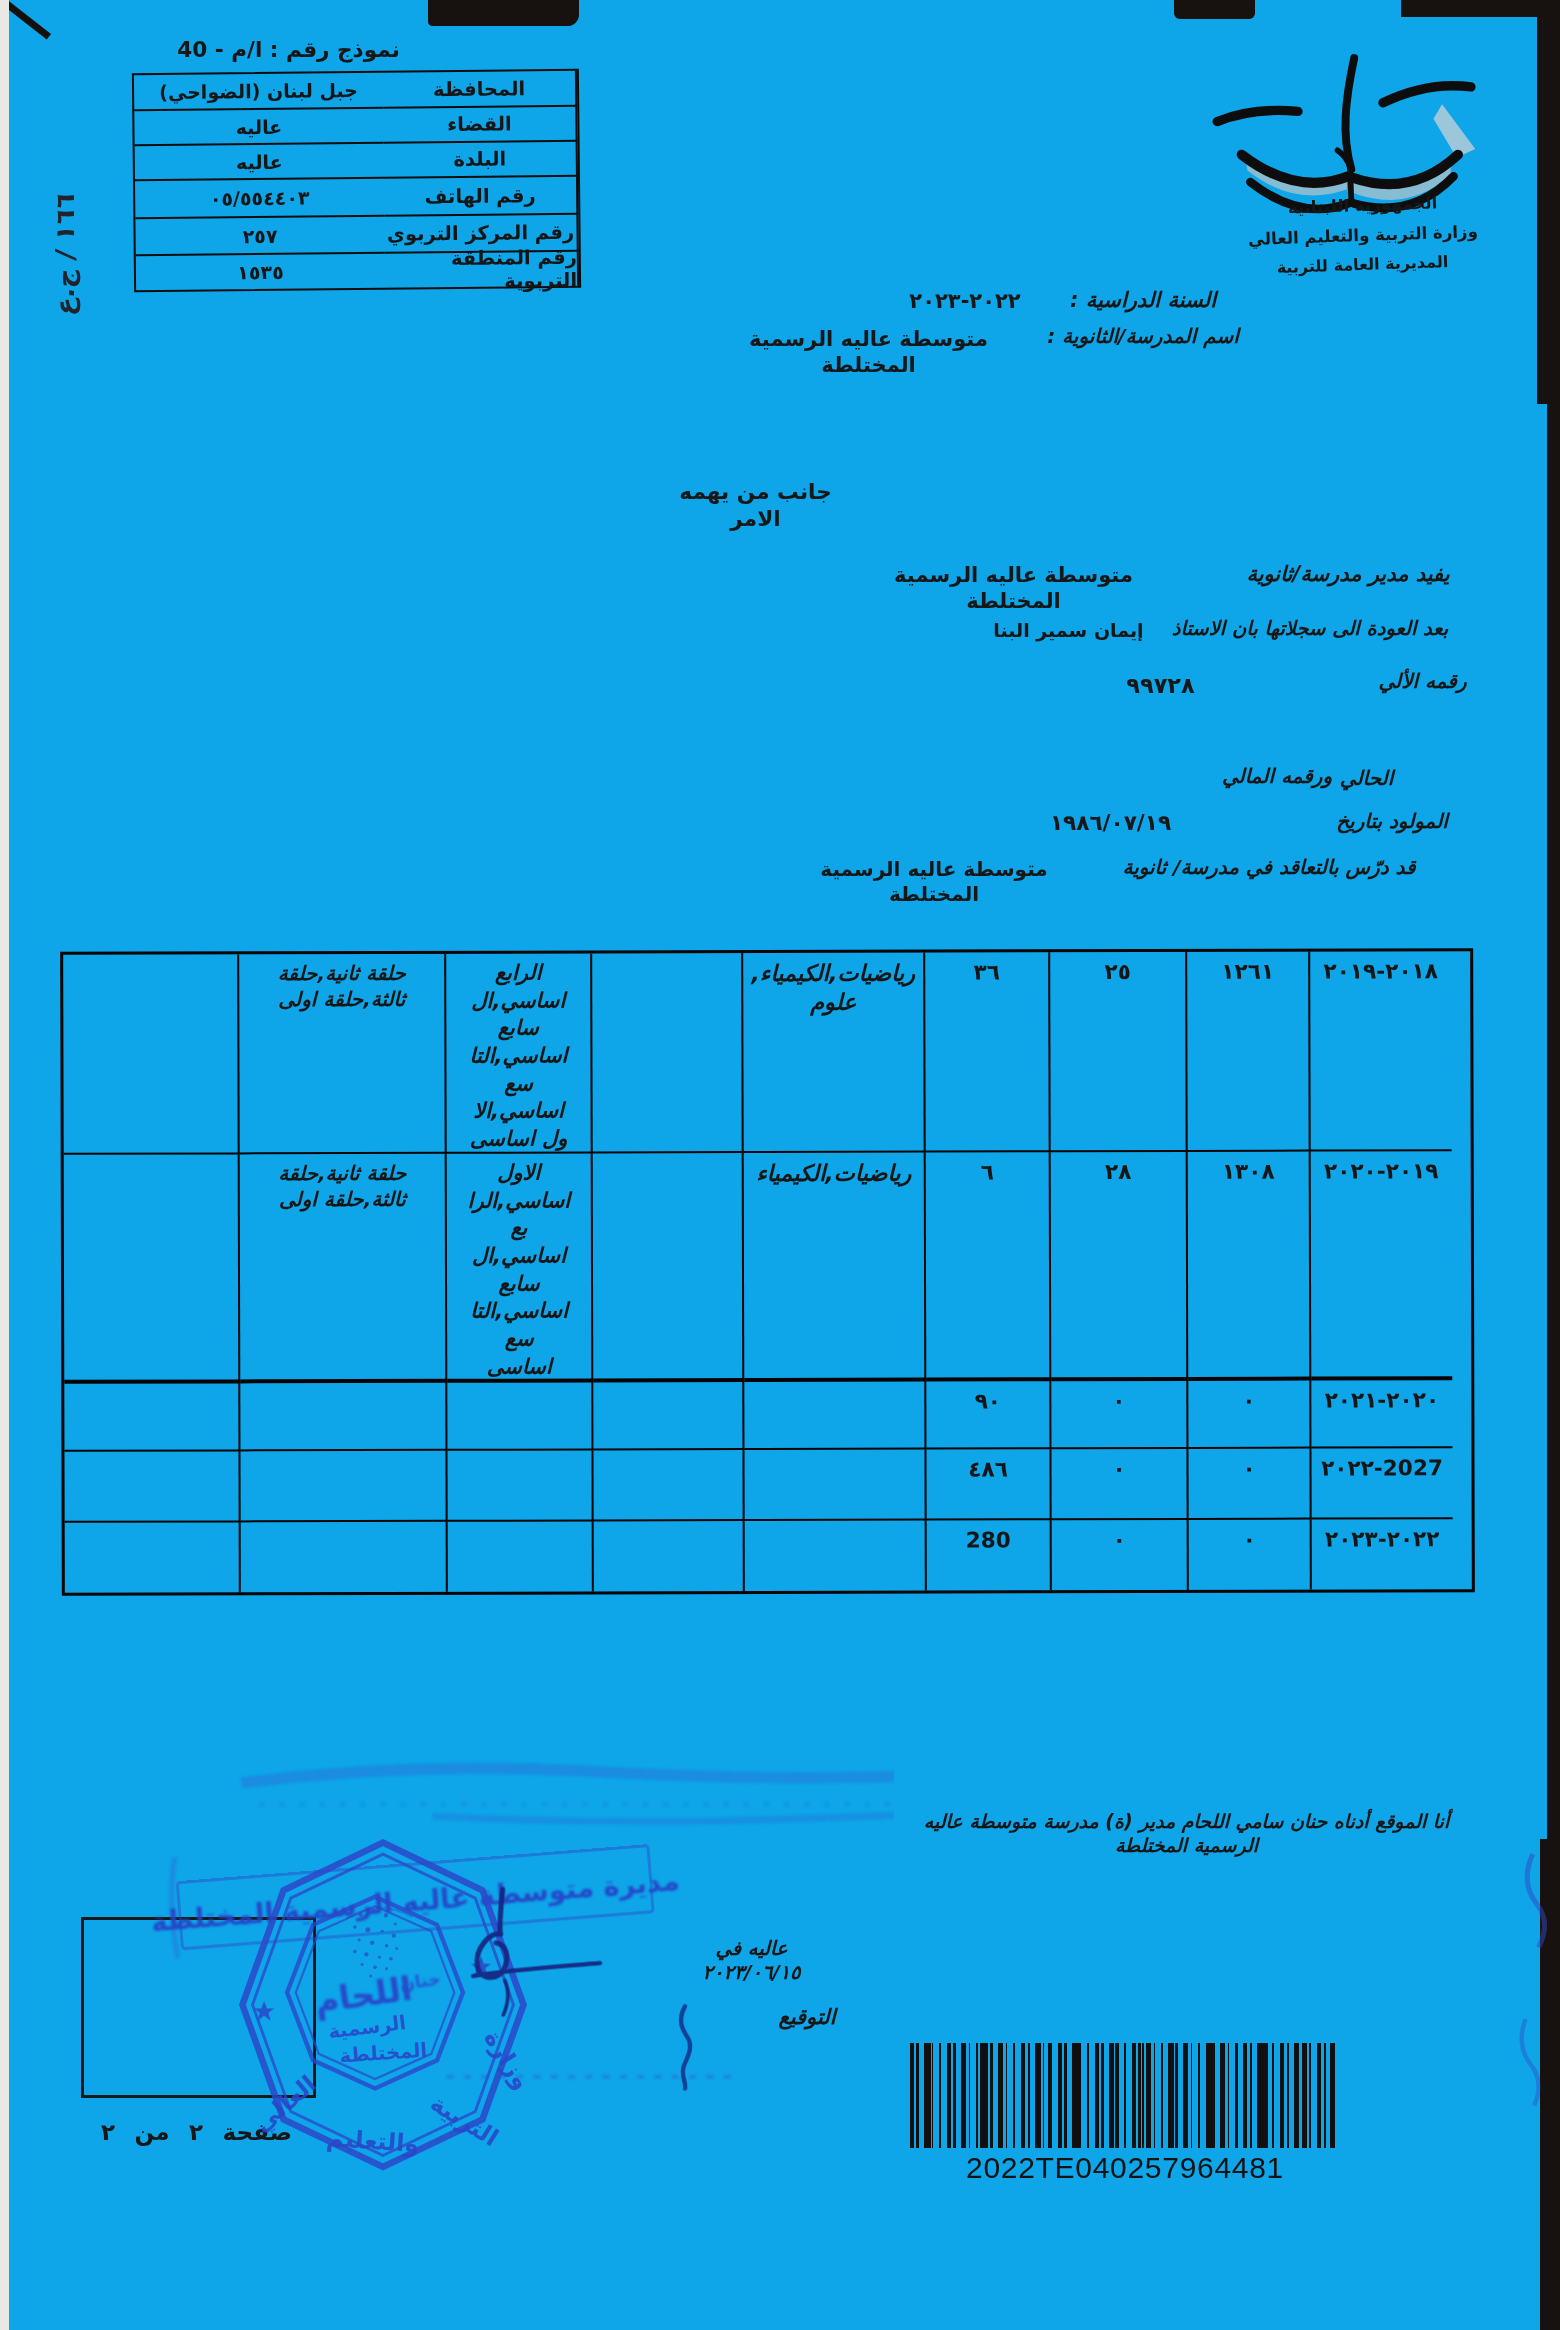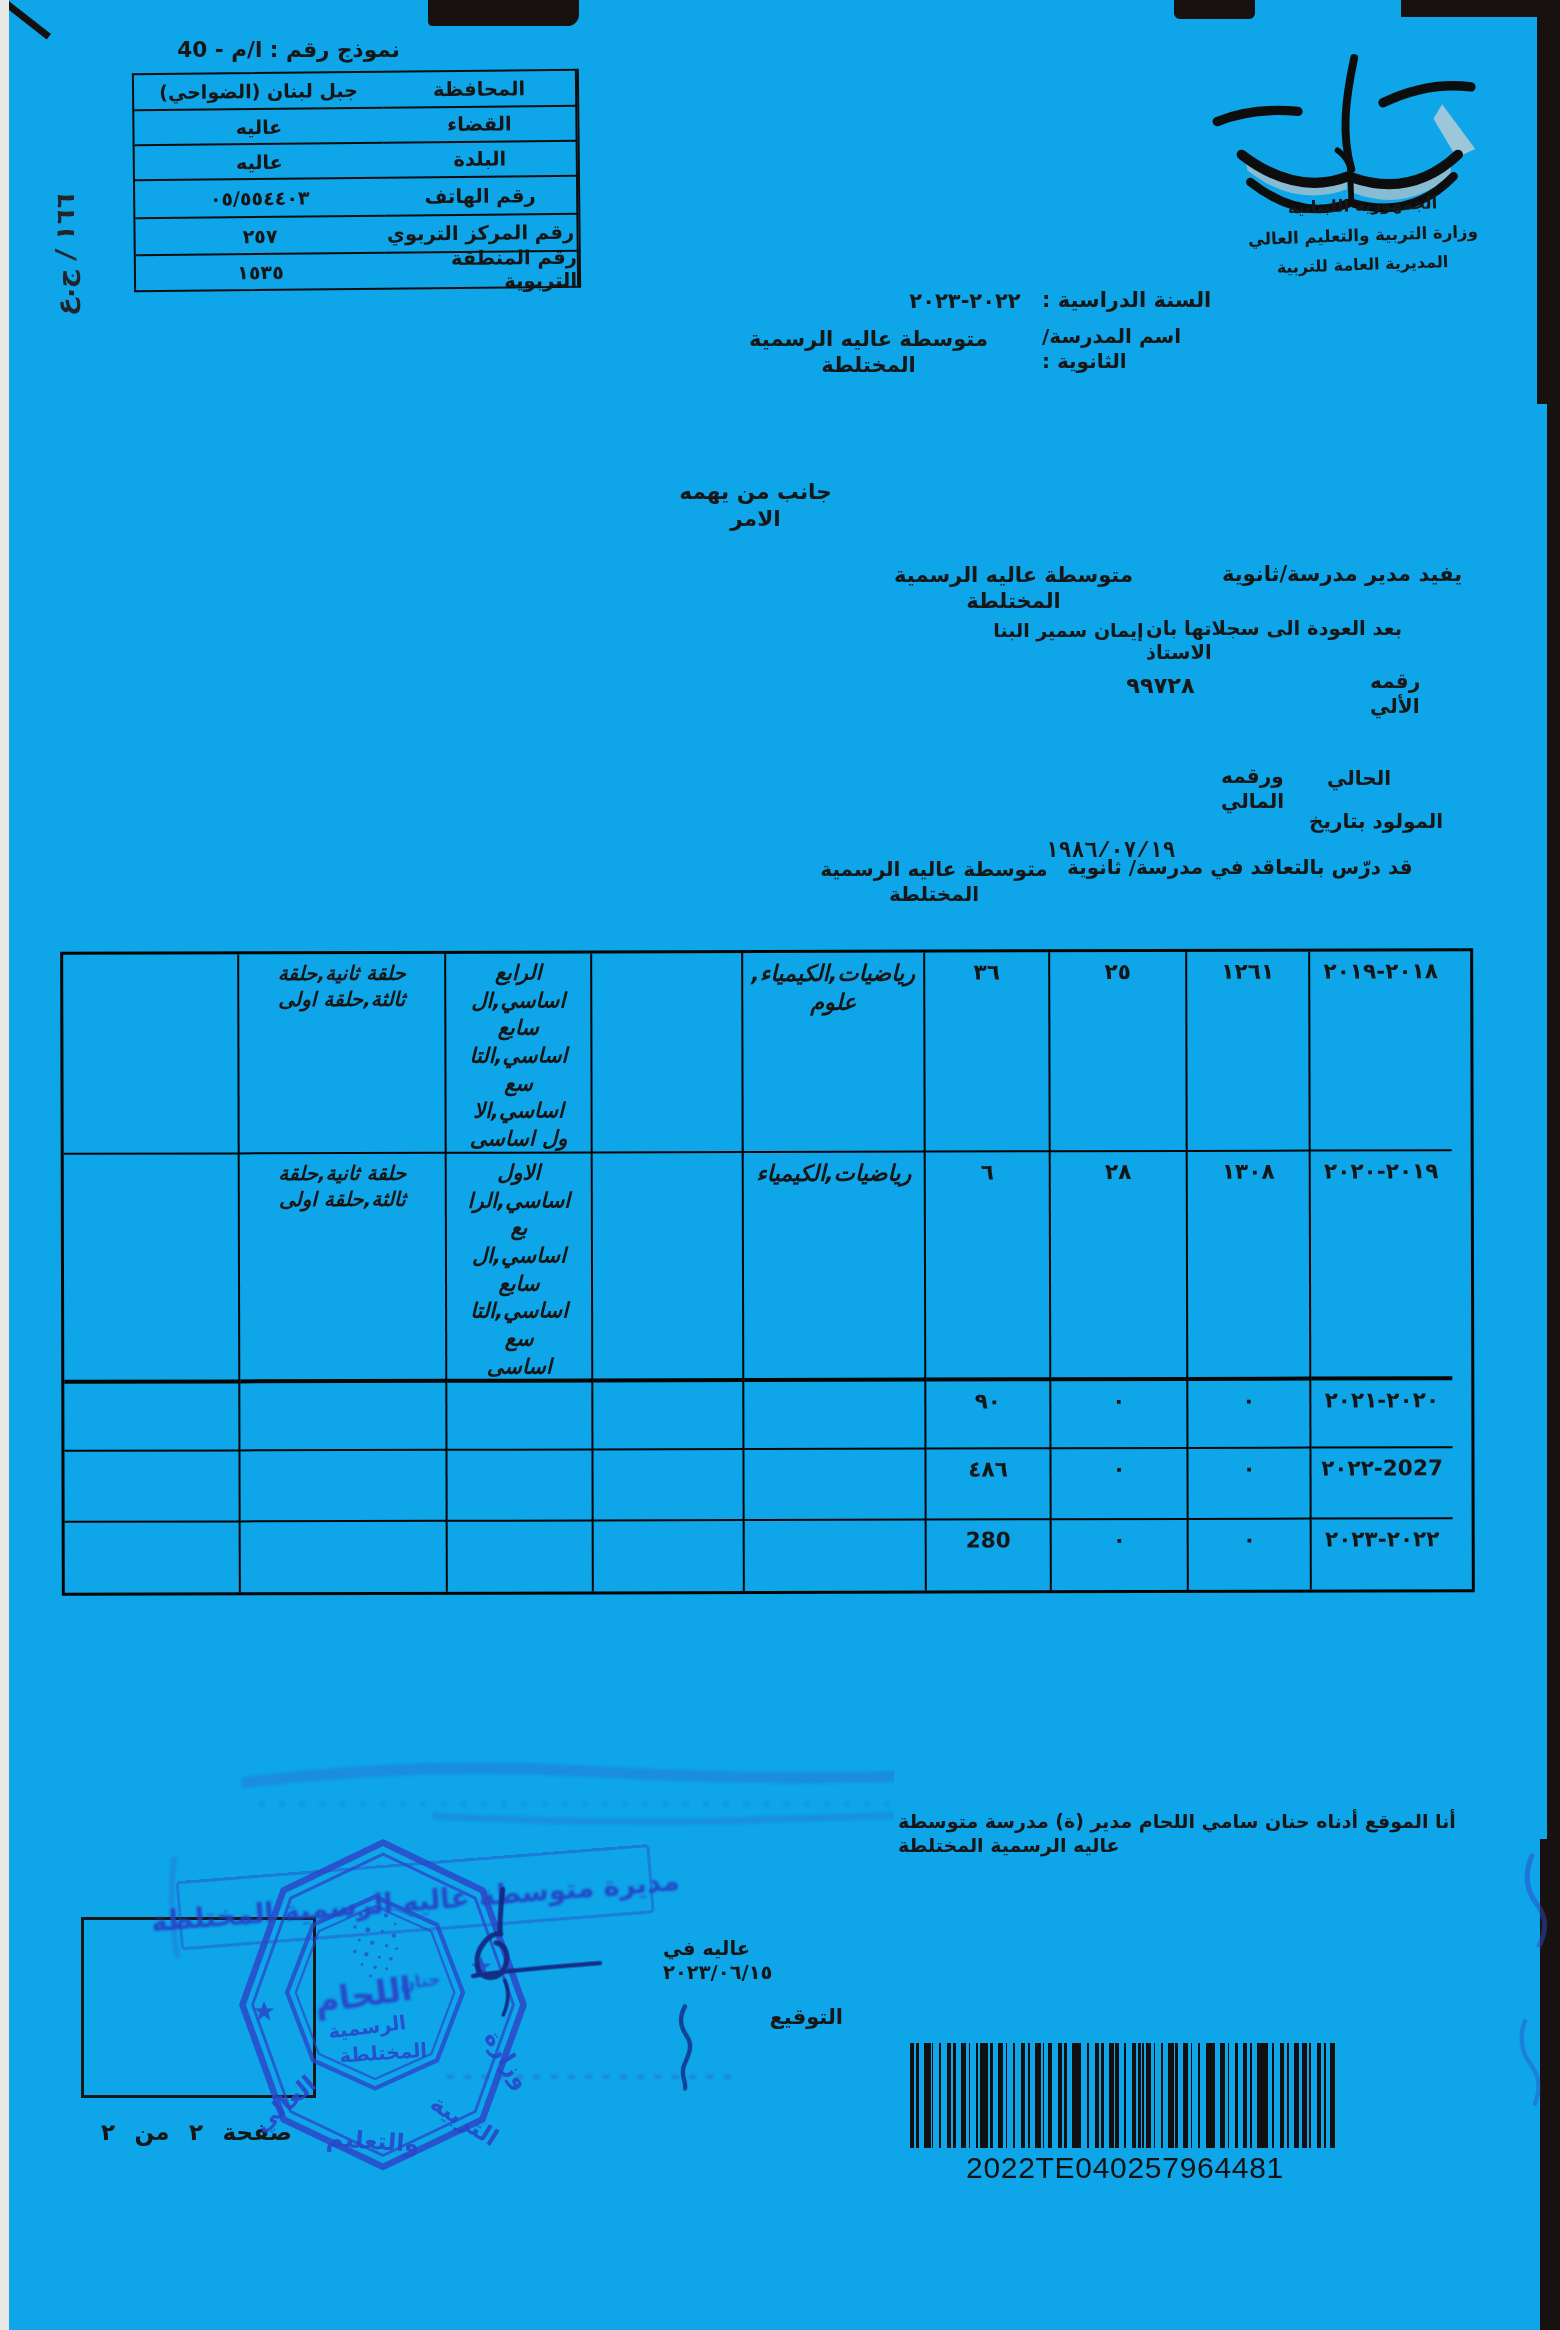--- a/index.html
+++ b/index.html
@@ -2,21 +2,21 @@
 <html lang="ar" style="font-size:11.5px"><head>
 <meta charset="utf-8">
 <style>
   html,body{margin:0;padding:0;background:#888;}
   .page{position:relative;width:1560px;height:2330px;background:#0ea5e9;overflow:hidden;
         font-family:"DejaVu Sans",sans-serif;color:#161616;}
   .abs{position:absolute;}
   .ar{direction:rtl;font-weight:700;color:#171717;line-height:1.25;}
   .pre{white-space:pre-line;font-style:italic;}
   .ctr{text-align:center;}
-  .rgt{text-align:left;}
+  .rgt{text-align:center;font-style:italic;}
   
   .edge{background:#171210;}
   
   .fbox{left:133px;top:71px;width:443px;border:2.9px solid #0c0c0c;display:grid;
         grid-template-columns:249px 194px;transform:rotate(-0.6deg);background:transparent;}
   .fcell{border-bottom:2.2px solid #0c0c0c;display:flex;align-items:center;justify-content:center;
          font-weight:700;direction:rtl;}
   .flabel{border-left:0;border-right:2.2px solid #0c0c0c;font-size:19.5px;}
   .fvalue{font-size:19px;}
   .fb-r1{height:34px}.fb-r2{height:33px}.fb-r3{height:33px}.fb-r4{height:36px}.fb-r5{height:35px}.fb-r6{height:34px}
@@ -109,21 +109,21 @@
   <div class="abs ar rgt" style="left:1146px;top:617px;width:328px;font-size:19.5px;">بعد العودة الى سجلاتها بان الاستاذ</div>
   <div class="abs ar ctr" style="left:991px;top:619px;width:155px;font-size:19px;">إيمان سمير البنا</div>
 
   <div class="abs ar rgt" style="left:1370px;top:669px;width:105px;font-size:20px;">رقمه الألي</div>
   <div class="abs ar ctr" style="left:1110px;top:671px;width:101px;font-size:22.4px;">٩٩٧٢٨</div>
 
   <div class="abs ar rgt" style="left:1221px;top:728px;width:112px;font-size:20px;margin-top:36px;">ورقمه المالي</div>
   <div class="abs ar rgt" style="left:1327px;top:766px;width:79px;font-size:20px;">الحالي</div>
 
   <div class="abs ar rgt" style="left:1309px;top:809px;width:166px;font-size:20px;">المولود بتاريخ</div>
-  <div class="abs ar ctr" style="left:1031px;top:838px;width:159px;font-size:21.6px;font-family:Liberation Mono, monospace;">١٩٨٦/٠٧/١٩</div>
+  <div class="abs ar ctr" style="left:1031px;top:810px;width:159px;font-size:21.6px;">١٩٨٦/٠٧/١٩</div>
 
   <div class="abs ar rgt" style="left:1067px;top:855px;width:404px;font-size:20px;">قد درّس بالتعاقد في مدرسة/ ثانوية</div>
   <div class="abs ar ctr" style="left:804px;top:857px;width:260px;font-size:20px;">متوسطة عاليه الرسمية المختلطة</div>
 
   <div class="abs htable">
 
     <div class="c"></div>
     <div class="c pre cell-cycles">حلقة ثانية,حلقة
 ثالثة,حلقة اولى</div>
     <div class="c pre cell-grades">الرابع

